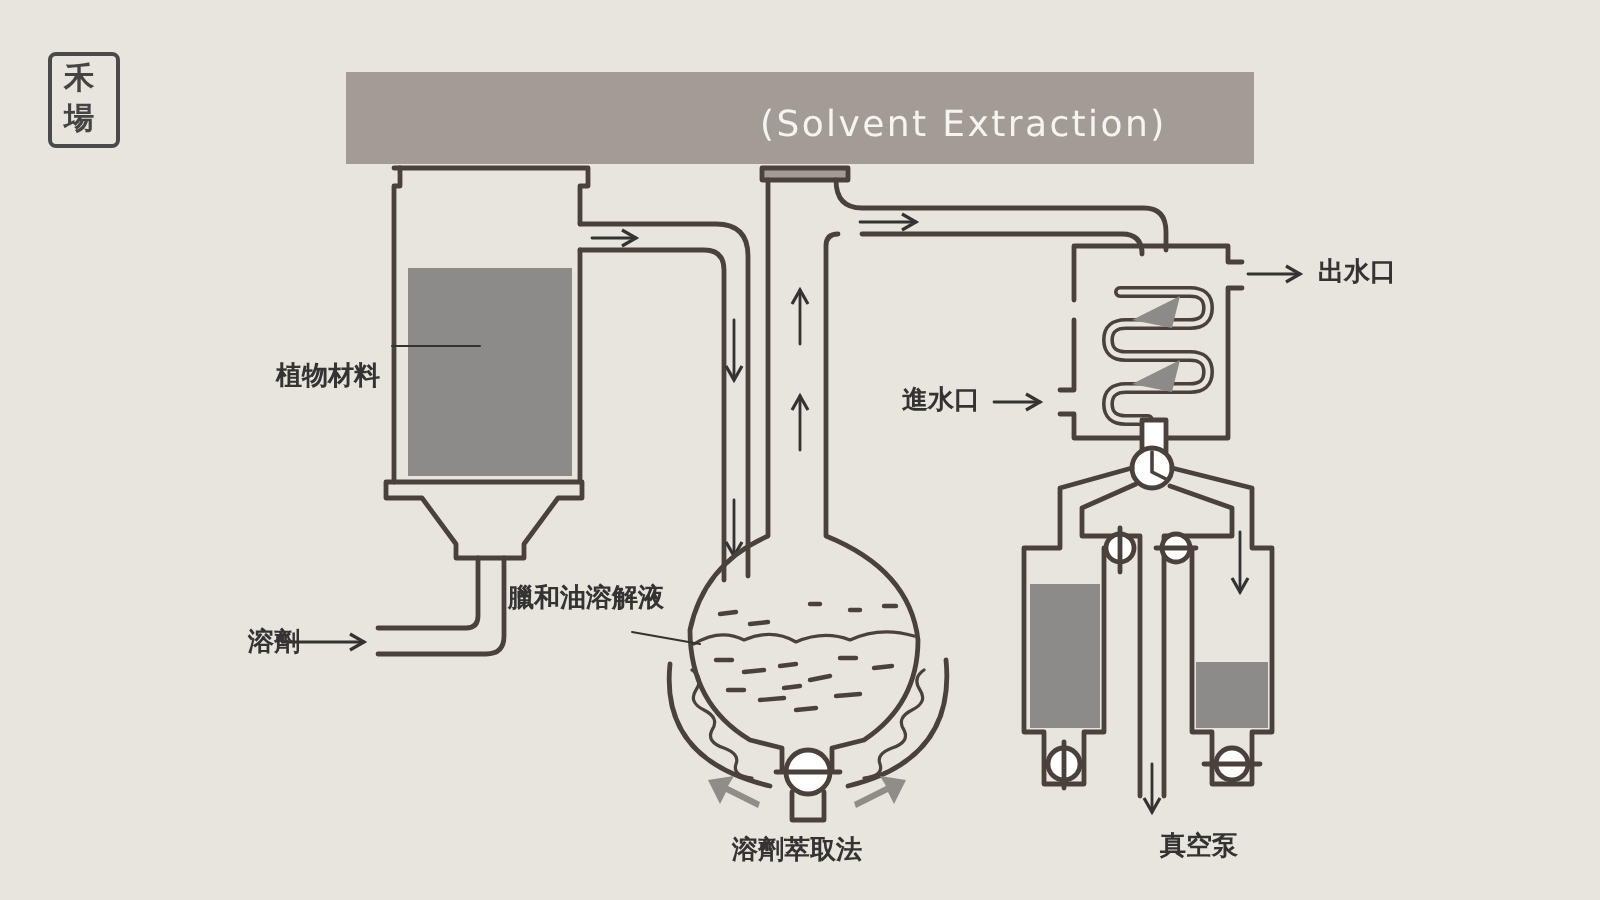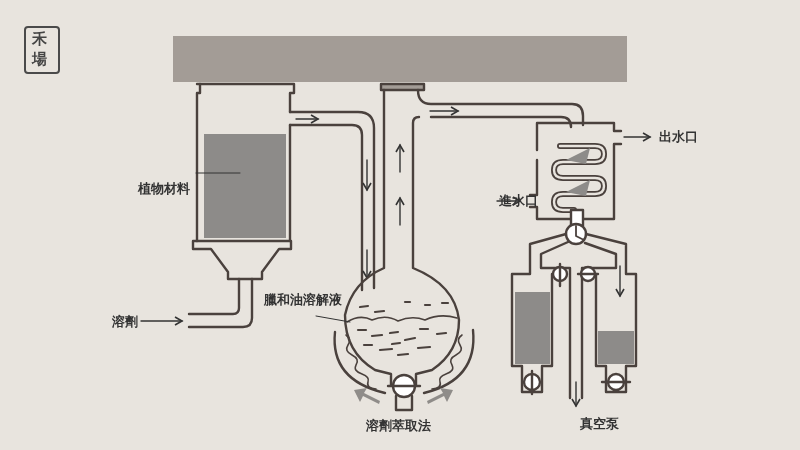--- a/index.html
+++ b/index.html
@@ -36,20 +36,21 @@
   .logo span {
     position: absolute; left: 6px; font-size: 15px; color: #444; font-weight: bold;
     font-family: "DejaVu Serif", serif;
   }
 </style>
 </head>
 <body>
 
 <div id="stage">
   <div class="title-bar"></div>
+  <div class="title-sub">(Solvent Extraction)</div>
 
   <div class="logo">
     <span style="top:2px;">禾</span>
     <span style="top:22px;">場</span>
   </div>
 
   <svg width="800" height="450" style="position:absolute;left:0;top:0;">
     <defs>
       <marker id="ah" markerWidth="10" markerHeight="10" refX="8" refY="5" orient="auto" markerUnits="userSpaceOnUse">
         <path d="M1,1 L8,5 L1,9" fill="none" stroke="#333" stroke-width="1.6"></path>
@@ -152,19 +153,19 @@
         <line x1="532" y1="371" x2="532" y2="394"></line>
         <circle cx="616" cy="382" r="8" fill="#fff"></circle>
         <line x1="602" y1="382" x2="630" y2="382"></line>
         <line x1="620" y1="266" x2="620" y2="296" stroke="#333" stroke-width="1.4" marker-end="url(#ah)"></line>
         <line x1="576" y1="382" x2="576" y2="406" stroke="#333" stroke-width="1.4" marker-end="url(#ah)"></line>
       </g>
     </g>
   </svg>
 
   <span class="lbl" style="left:138px;top:166px;margin-top:15px;">植物材料</span>
-  <span class="lbl" style="left:112px;top:314px;">溶劑</span>
-  <span class="lbl" style="left:264px;top:292px;text-align:center;">臘和油溶解液</span>
+  <span class="lbl" style="left:124px;top:314px;">溶劑</span>
+  <span class="lbl" style="left:254px;top:292px;text-align:center;">臘和油溶解液</span>
   <span class="lbl" style="left:366px;top:418px;">溶劑萃取法</span>
   <span class="lbl" style="left:659px;top:129px;text-align:center;">出水口</span>
-  <span class="lbl" style="left:451px;top:193px;margin-left:48px;">進水口</span>
+  <span class="lbl" style="left:451px;top:193px;">進水口</span>
   <span class="lbl" style="left:580px;top:416px;">真空泵</span>
 </div>
 
 </body></html>

